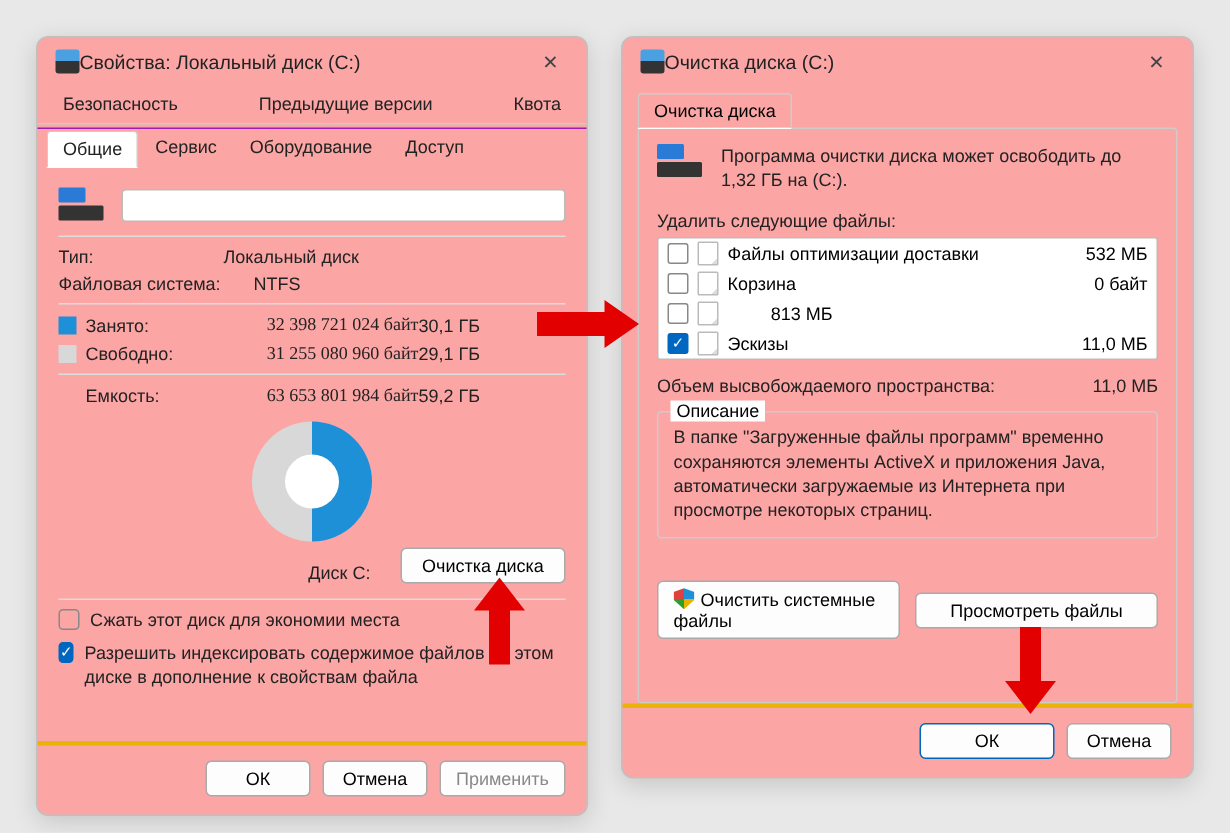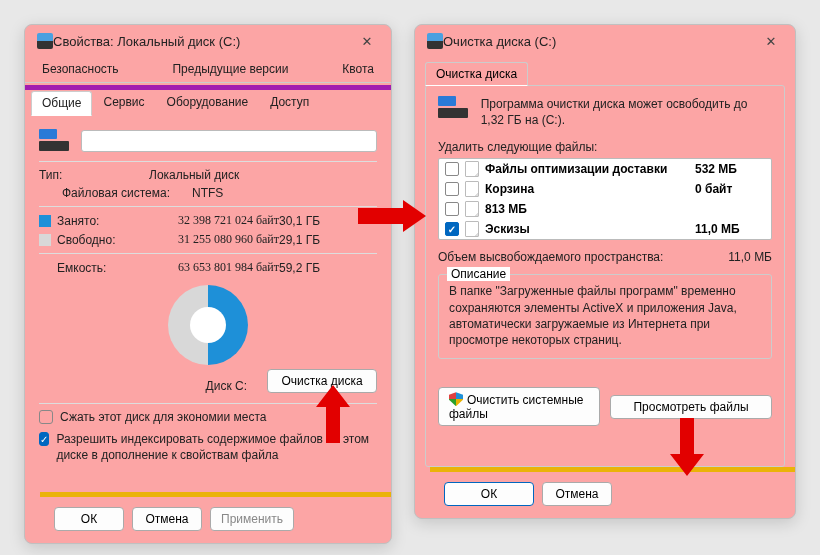--- a/index.html
+++ b/index.html
@@ -42,21 +42,21 @@
   }
   .drive-icon-lg::before{
     content:""; position:absolute; left:0; top:0; width:18px; height:10px;
     background:#2a7ad7; border-radius:1px;
   }
   .drive-icon-lg::after{
     content:""; position:absolute; left:0; top:12px; width:30px; height:10px;
     background:#333; border-radius:1px;
   }
   .tabs-row { display:flex; border-bottom:1px solid #ccc; padding: 0 6px; margin-top:2px;}
-  .tabs-row.row2 { border-top:5px solid #a21caf; border-bottom:none; }
+  .tabs-row.row2 { border-top:1px solid #a21caf; border-bottom:none; }
   .tab {
     padding: 4px 10px 5px 10px;
     border:1px solid transparent;
     font-size:12px; color:#222;
     white-space: nowrap;
   }
   .tab.active {
     border:1px solid #ccc; border-bottom:1px solid #fff;
     background:#fff; position:relative; top:1px;
     border-top-left-radius:3px; border-top-right-radius:3px;
@@ -80,49 +80,49 @@
     content:""; position:absolute; left:22px; top:22px; width:36px; height:36px;
     background:#fff; border-radius:50%;
   }
   .btn {
     border:1px solid #aaa; border-radius:4px;
     background:#fdfdfd; padding:4px 10px; font-size:12px;
     min-width:70px; text-align:center;
   }
   .btn.primary { border:1.5px solid #0067c0; }
   .buttons-row {
-    display:flex; gap:8px; 
-    padding:10px 14px 12px; border-top:5px solid #eab308;margin-left:15px;
+    display:flex; gap:8px; justify-content:flex-end;
+    padding:10px 14px 12px; border-top:3px solid #eab308;
   }
   .checkbox { width:14px; height:14px; border:1px solid #888; border-radius:3px; margin-right:7px; display:inline-flex; align-items:center; justify-content:center; font-size:10px; color:#fff;}
   .checkbox.checked { background:#0067c0; border-color:#0067c0; }
   .textfield {
     flex:1; height:22px; border:1px solid #bbb; border-radius:3px; padding:0 6px;
     font-size:12px; background:#fff;
   }
   
   .single-tab-area { padding:6px 10px 0 10px; }
   .single-tab {
     display:inline-block; padding:4px 10px; border:1px solid #ccc;
     border-bottom:1px solid #fff; border-top-left-radius:3px; border-top-right-radius:3px;
     position:relative; top:1px; font-size:12px;
   }
   .panel-border { border:1px solid #ccc; border-radius:3px; margin:0 10px 0 10px; padding:10px 12px 12px 12px; }
   .file-list {
     border:1px solid #bbb; border-radius:2px; margin-top:4px;
     max-height:90px; overflow-y:auto; background:#fff;
   }
   .file-row {
-    display:flex; align-items:center; padding:2px 6px; font-size:12px;font-weight:bold;
+    display:flex; align-items:center; padding:2px 6px; font-size:12px;
   }
   .file-row .cb { width:14px; height:14px; border:1px solid #888; border-radius:2px; margin-right:6px; display:inline-flex; align-items:center; justify-content:center; font-size:10px; color:#fff;}
   .file-row .cb.checked { background:#0067c0; border-color:#0067c0; }
   .file-row .ficon { width:14px; height:16px; border:1px solid #bbb; border-radius:1px; margin-right:6px; background:linear-gradient(135deg,#fff 85%, #ddd 85%);}
   .file-row .fname { flex:1; }
-  .file-row .fsize { width:70px; text-align:left; }
+  .file-row .fsize { width:70px; text-align:right; }
   .groupbox {
     border:1px solid #ccc; border-radius:3px; padding:8px 10px 10px 10px; margin-top:10px; position:relative;
   }
   .groupbox .legend { position:absolute; top:-8px; left:8px; background:#fff; padding:0 4px; font-size:12px; }
   .shield { width:14px; height:14px; display:inline-block; margin-right:4px; vertical-align:-2px;
     background: conic-gradient(#1e90d8 0 90deg, #e8b100 90deg 180deg, #2aa02a 180deg 270deg, #e04040 270deg 360deg);
     clip-path: polygon(50% 0, 100% 18%, 100% 55%, 50% 100%, 0 55%, 0 18%);
   }
   
   .arrow-svg { position:absolute; pointer-events:none; }
@@ -152,21 +152,21 @@
   <div class="body">
     <div class="row" style="gap:12px; margin:6px 0 8px 0;">
       <span class="drive-icon-lg"></span>
       <input class="textfield" value="" style="">
     </div>
     <hr class="hr">
     <div class="row">
         <span class="label col1">Тип:</span>
         <span class="label">Локальный диск</span>
       </div>
-    <div class="row" style="margin-top:4px;margin-left:23px;">
+    <div class="row" style="margin-top:4px;">
         <span class="label" style="width:130px">Файловая система:</span>
         <span class="label">NTFS</span>
       </div>
     <hr class="hr">
     <div class="row">
       <span class="swatch sw-used"></span>
       <span class="label" style="width:92px">Занято:</span>
       <span class="label col2">32 398 721 024 байт</span>
       <span class="label col3">30,1 ГБ</span>
     </div>

